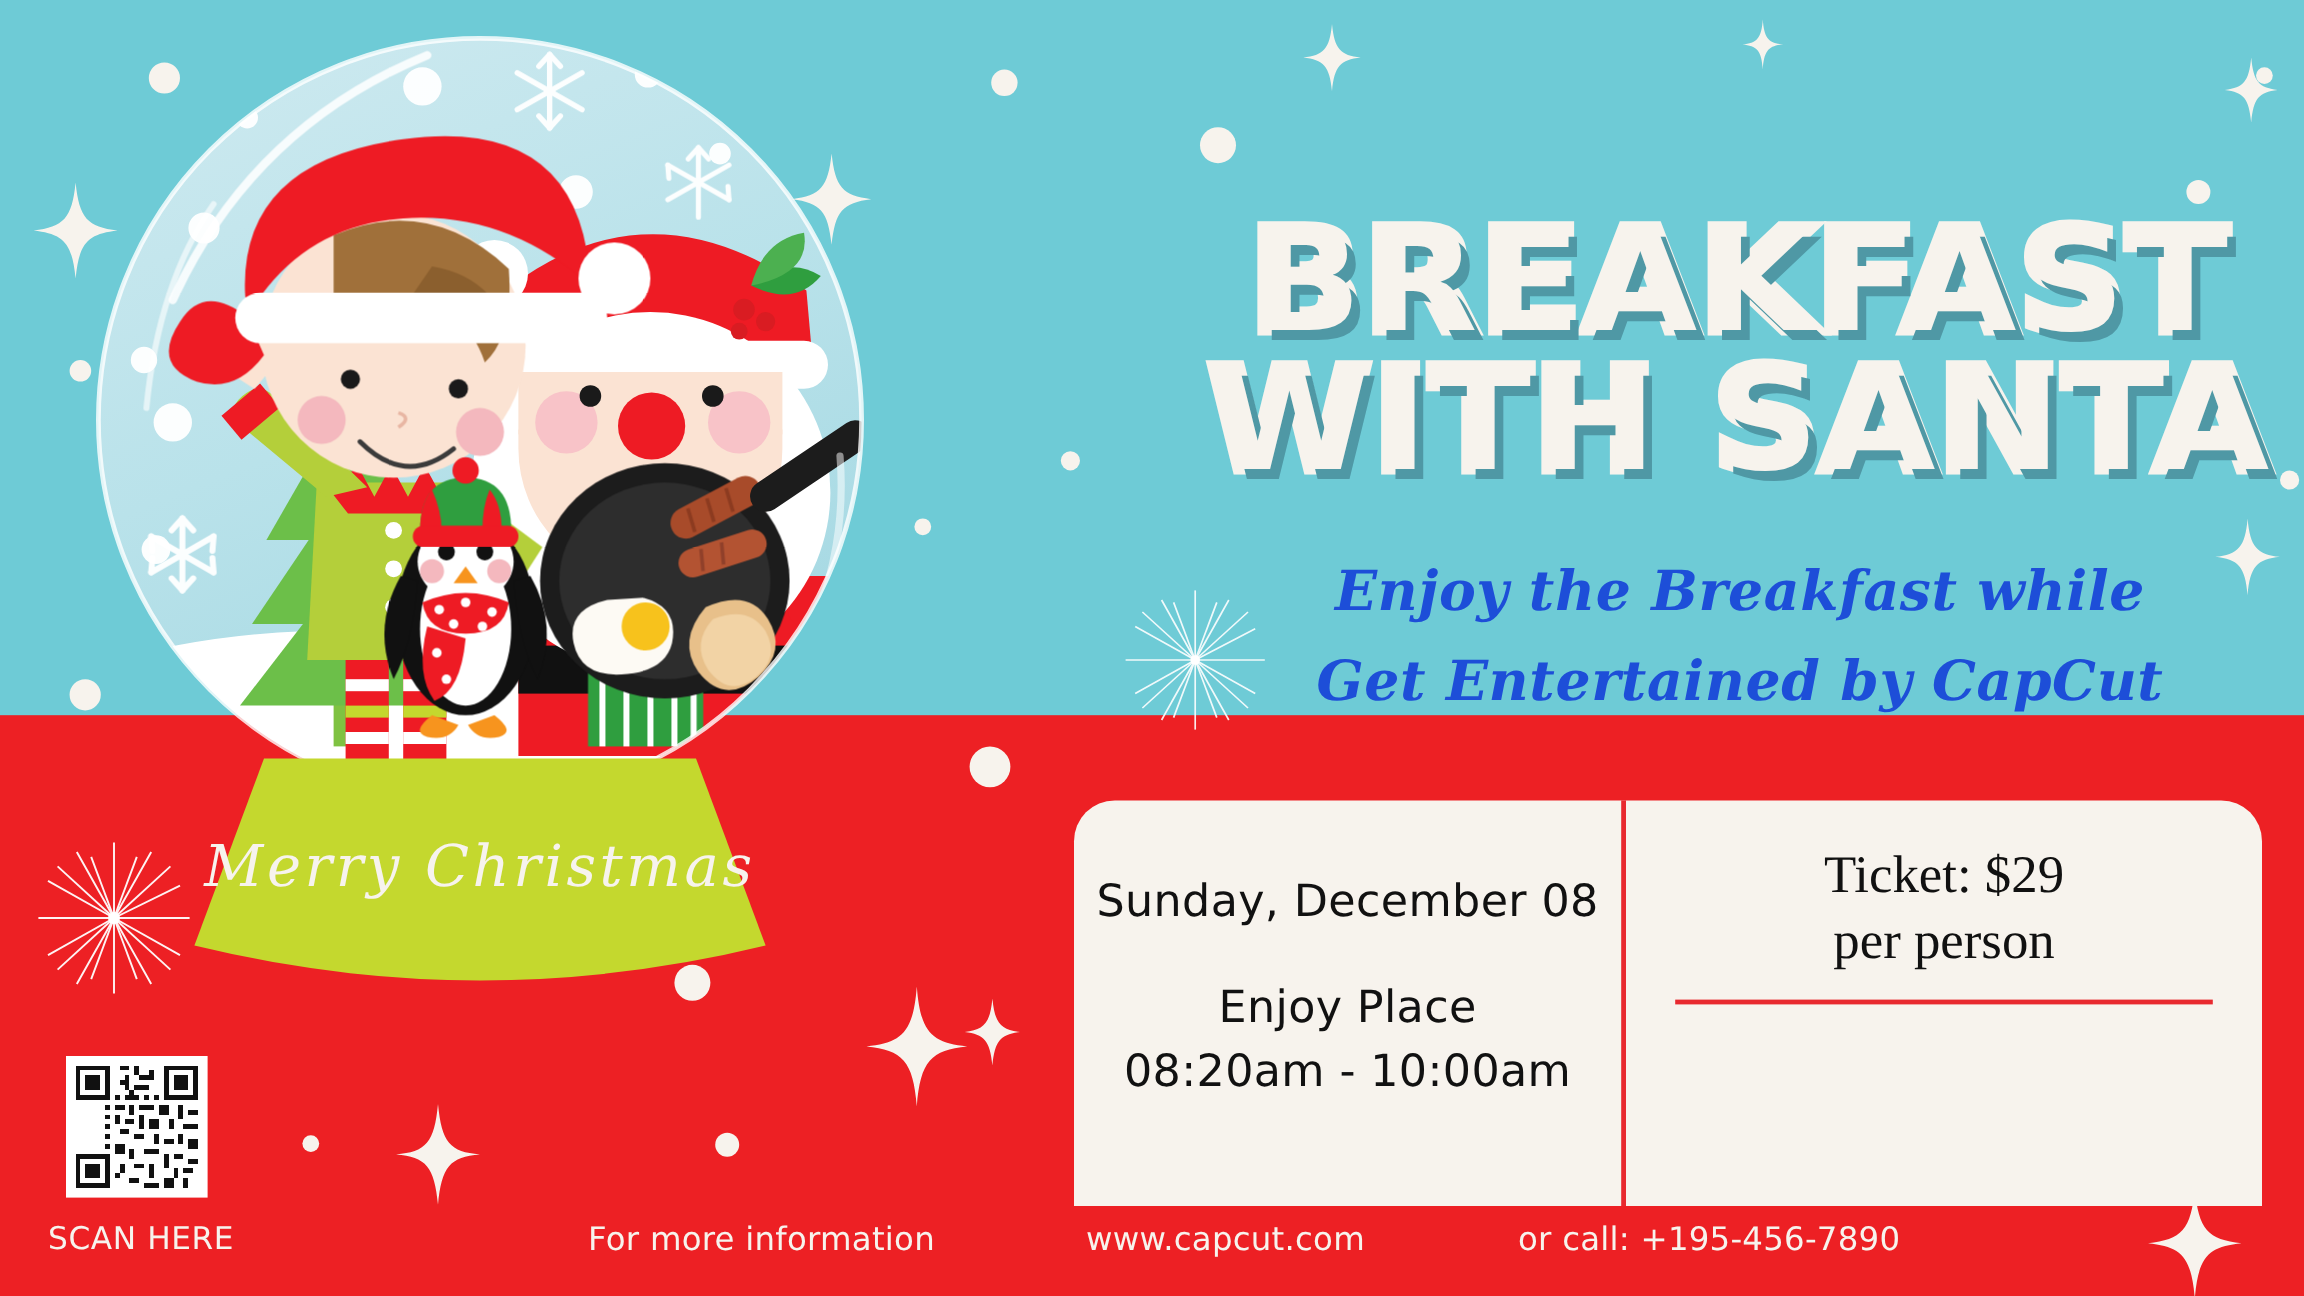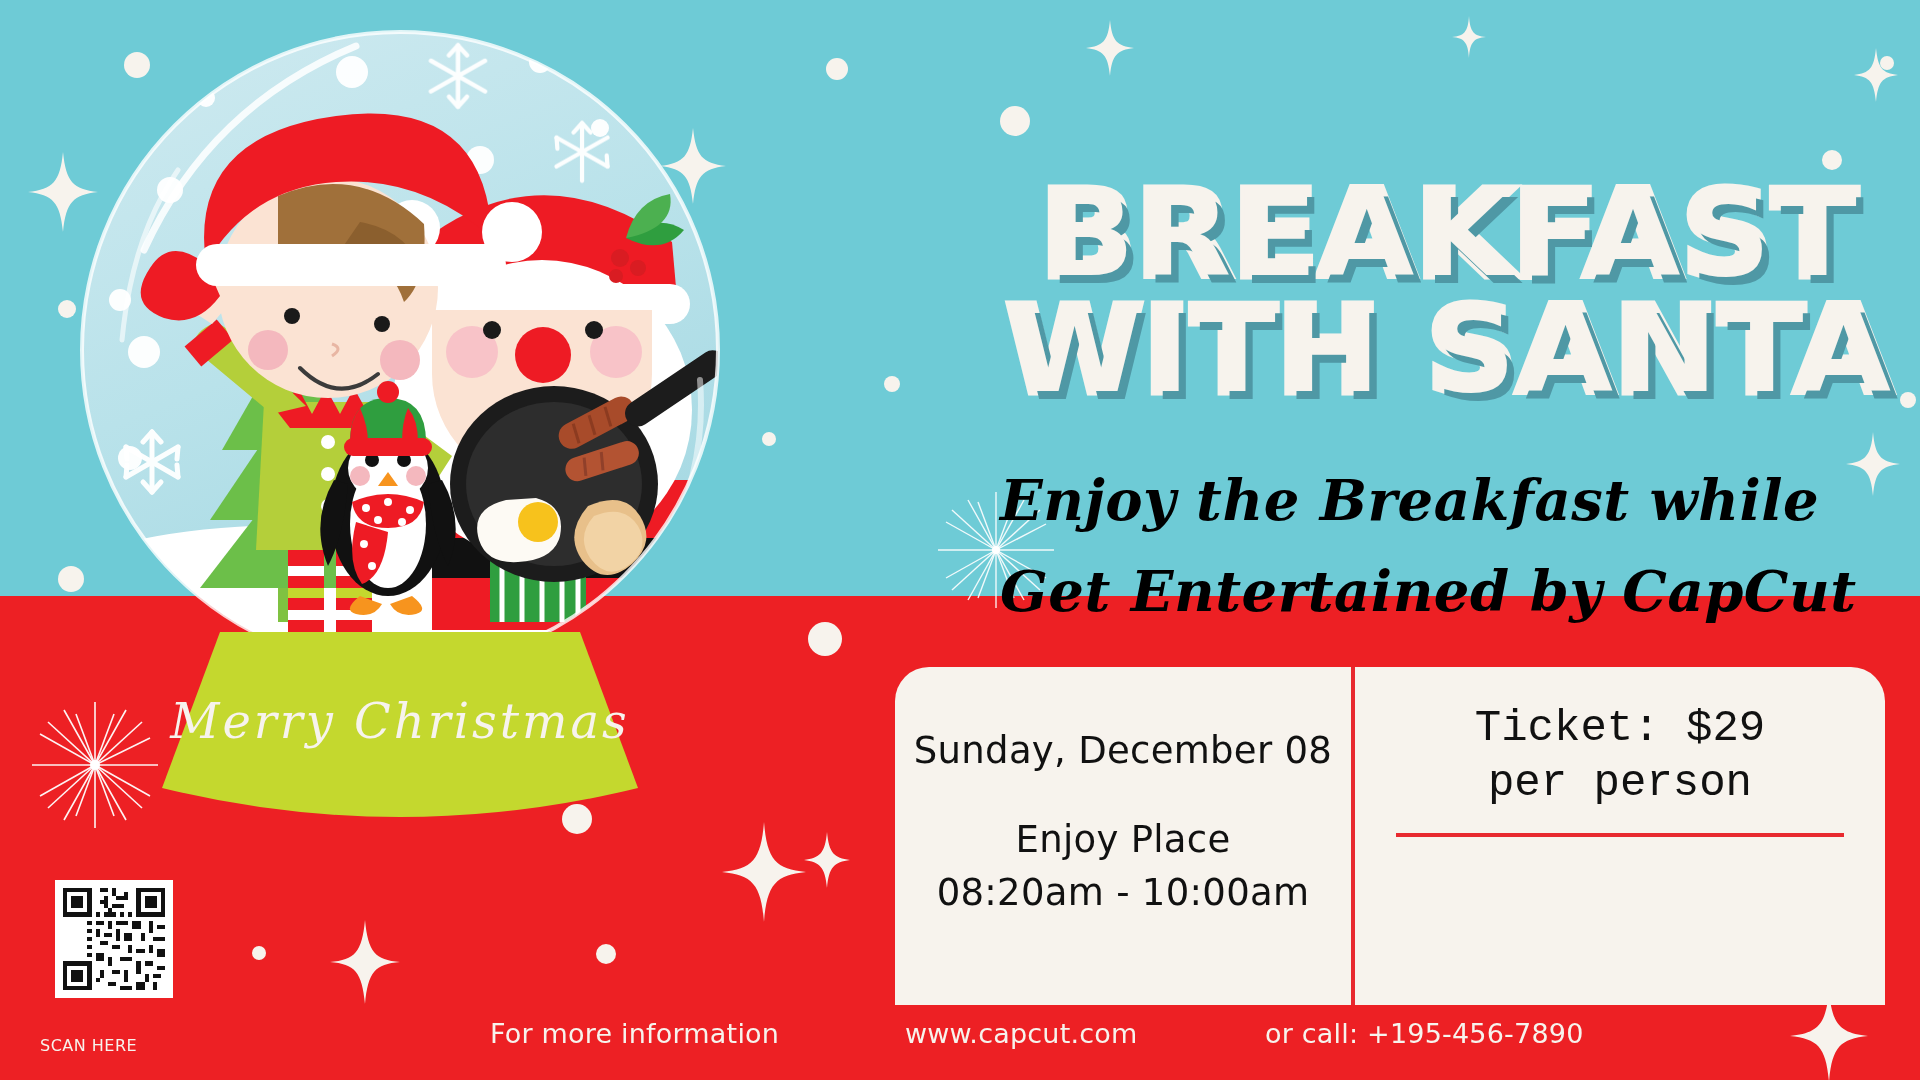--- a/index.html
+++ b/index.html
@@ -39,24 +39,24 @@
     text-shadow:7px 8px 0 #4f98a5;
     -webkit-text-stroke:9px #f7f3ed;
     paint-order:stroke fill;
   }
   #headline .l1{display:block;transform:scaleX(1.04);}
   #headline .l2{display:block;transform:scaleX(1.04);}
 
   
   #subtitle{
     position:absolute;left:1000px;top:455px;width:900px;
-    text-align:left;color:#000000;
+    text-align:center;color:#1d4ed8;
     font-family:"DejaVu Serif",serif;
     font-style:italic;font-weight:bold;
-    font-size:56px;line-height:1.62;
+    font-size:46px;line-height:1.62;
     letter-spacing:0.5px;
   }
 
   
   #info-card{
     position:absolute;left:895px;top:667px;width:990px;height:338px;
     background:#f7f3ed;border-radius:34px 34px 0 0;
     display:flex;
   }
   #date-pane{
@@ -71,36 +71,36 @@
   }
   .date-line.main{margin-bottom:42px;}
   .date-line.sub{line-height:1.42;}
   .vrule{width:4px;background:#e8292f;align-self:stretch;margin:0;}
   #ticket-pane{
     flex:1;height:100%;
     display:flex;flex-direction:column;align-items:center;
     padding:34px 22px 18px;color:#111;
   }
   #ticket-price{
-    font-family:Liberation Mono, monospace;
+    font-family:Liberation Serif, serif;
     font-size:44px;font-weight:500;line-height:1.25;text-align:center;
   }
   .hrule{width:92%;height:4px;background:#e8292f;margin:22px 0 18px;}
   #ticket-includes{
     font-family:"DejaVu Sans",sans-serif;
     font-size:24px;line-height:1.38;text-align:center;font-weight:500;
   }
 
   
   #qr-box{position:absolute;left:55px;top:880px;width:118px;height:118px;background:#fff;padding:8px;}
   #qr-box svg{display:block;}
   #scan-label{
     position:absolute;left:40px;top:1018px;width:180px;
     color:#f7f3ed;font-family:"DejaVu Sans",sans-serif;
-    font-size:16px;letter-spacing:.5px;margin-top:18px;
+    font-size:26px;letter-spacing:.5px;
   }
 
   
   .foot{
     position:absolute;top:1018px;color:#f7f3ed;
     font-family:"DejaVu Sans",sans-serif;font-size:27px;letter-spacing:.2px;
     white-space:nowrap;
   }
   #foot-info{left:490px;}
   #foot-web{left:905px;}

